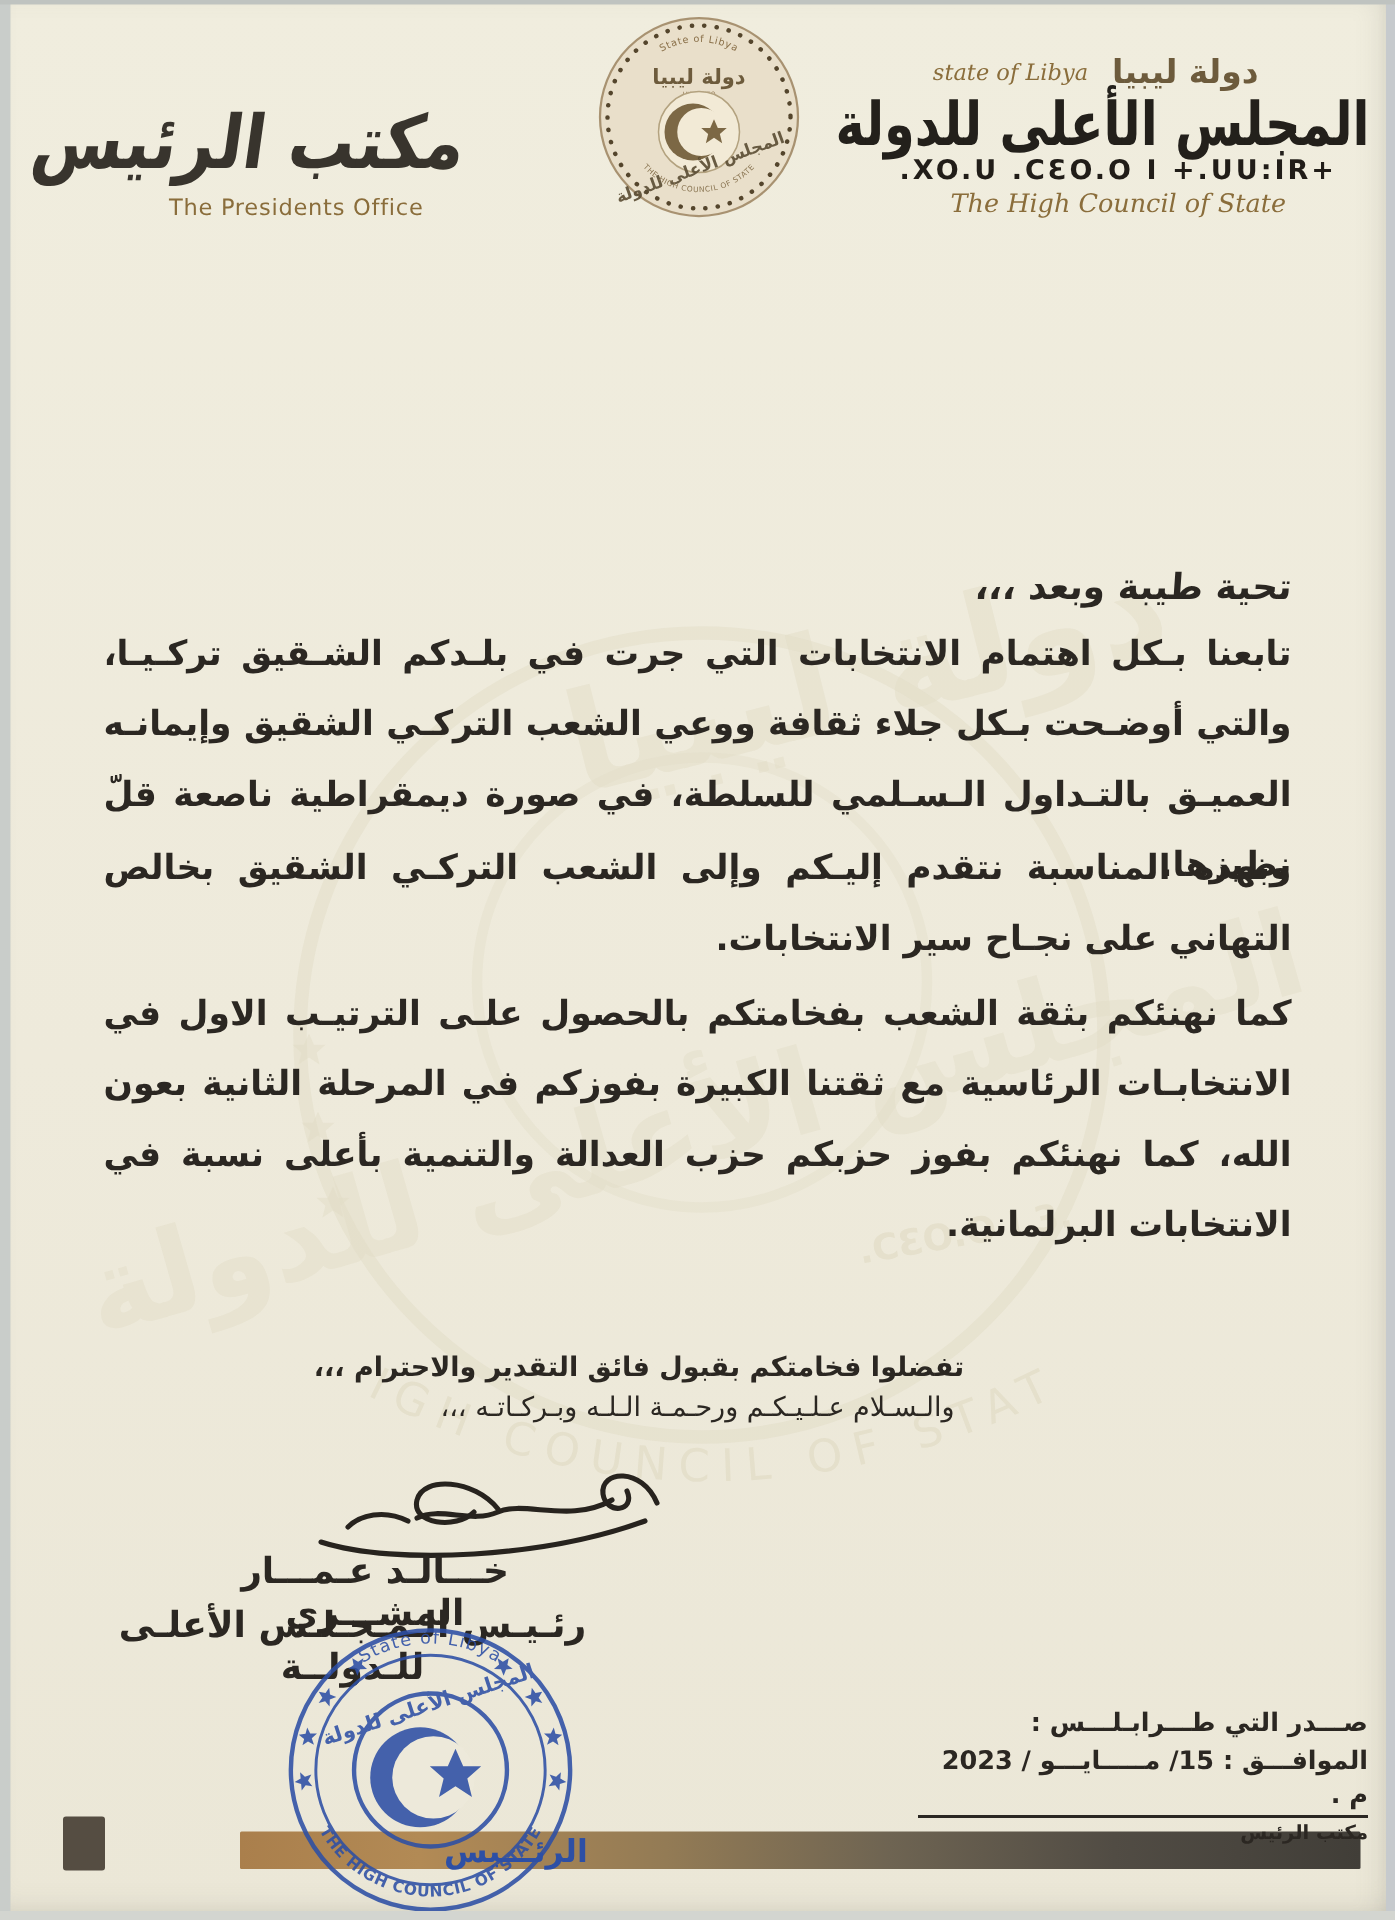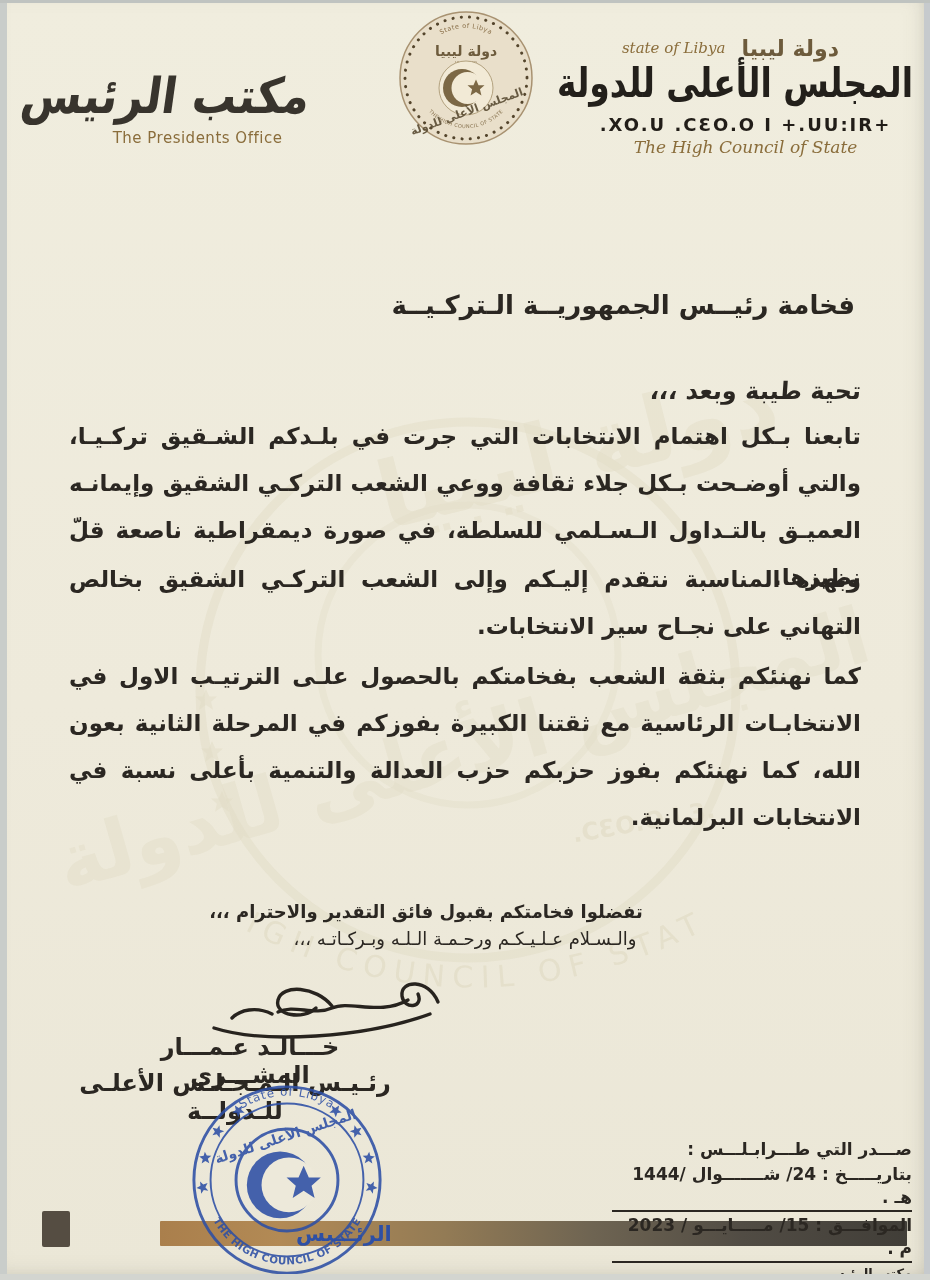--- a/index.html
+++ b/index.html
@@ -15,21 +15,21 @@
   .wm{position:absolute;left:0;top:0;z-index:1;pointer-events:none;}
   .hdr-left{position:absolute;left:85px;top:70px;width:225px;text-align:center;z-index:2;}
   .hdr-left .cal{font-size:44px;font-weight:bold;color:#38342d;transform:skewX(-8deg) scaleY(1.12);white-space:nowrap;}
   .hdr-left .en{margin-top:8px;font-size:15px;color:#8a6d3b;letter-spacing:.5px;}
   .emblem{position:absolute;left:396px;top:8px;z-index:2;}
   .hdr-right{position:absolute;left:578px;top:36px;width:335px;text-align:center;z-index:2;}
   .hdr-right .row1{display:flex;justify-content:center;align-items:flex-end;gap:16px;padding-right:30px;}
   .hdr-right .st-en{font-family:"DejaVu Serif",serif;font-style:italic;font-size:15px;color:#8a6d3b;padding-bottom:4px;}
   .hdr-right .st-ar{font-size:22px;font-weight:bold;color:#6d5b3c;direction:rtl;}
   .hdr-right .big{margin-top:2px;font-size:33px;font-weight:bold;color:#23201b;direction:rtl;white-space:nowrap;transform:scaleY(1.22);letter-spacing:-1px;}
-  .hdr-right .tif{margin-top:12px;font-size:18px;font-weight:bold;color:#211d18;letter-spacing:2px;white-space:nowrap;}
+  .hdr-right .tif{margin-top:1px;font-size:18px;font-weight:bold;color:#211d18;letter-spacing:2px;white-space:nowrap;}
   .hdr-right .en2{margin-top:2px;font-family:"DejaVu Serif",serif;font-style:italic;font-size:17px;color:#8a6d3b;}
   .ar{direction:rtl;unicode-bidi:embed;}
   .addr1{position:absolute;right:75px;top:290px;font-size:26px;font-weight:bold;z-index:2;}
   .addr2{position:absolute;right:148px;top:336px;font-size:25px;font-weight:bold;z-index:2;}
   .salut{position:absolute;right:69px;top:377px;font-size:24px;font-weight:bold;transform:skewX(-4deg);z-index:2;}
   .para{position:absolute;left:69px;width:792px;direction:rtl;text-align:justify;
         font-size:23px;font-weight:bold;line-height:47px;z-index:2;}
   .p1{top:413px;} .p2{top:556px;} .p3{top:653px;} .p4{top:796px;}
   .close1{position:absolute;left:0;top:901px;width:852px;text-align:center;font-size:18px;font-weight:bold;z-index:2;}
   .close2{position:absolute;left:0;top:928px;width:930px;text-align:center;font-size:18px;font-weight:normal;z-index:2;}
@@ -109,21 +109,20 @@
   <div class="hdr-right">
     <div class="row1">
       <span class="st-en">state of Libya</span>
       <span class="st-ar">دولة ليبيا</span>
     </div>
     <div class="big">المجلس الأعلى للدولة</div>
     <div class="tif">.XO.U .CƐO.O I +.UU:IR+</div>
     <div class="en2">The High Council of State</div>
   </div>
 
-  <div class="addr1 ar">فخامة رئيــس الجمهوريــة الـتركـيــة</div>
   <div class="salut ar">تحية طيبة وبعد ،،،</div>
   <div class="para p1">تابعنا بـكل اهتمام الانتخابات التي جرت في بلـدكم الشـقيق تركـيـا، والتي أوضـحت بـكل جلاء ثقافة ووعي الشعب التركـي الشقيق وإيمانـه العميـق بالتـداول الـسـلمي للسلطة، في صورة ديمقراطية ناصعة قلّ نظيرها.</div>
   <div class="para p2">وبهذه المناسبة نتقدم إليـكم وإلى الشعب التركـي الشقيق بخالص التهاني على نجـاح سير الانتخابات.</div>
   <div class="para p3">كما نهنئكم بثقة الشعب بفخامتكم بالحصول علـى الترتيـب الاول في الانتخابـات الرئاسية مع ثقتنا الكبيرة بفوزكم في المرحلة الثانية بعون الله، كما نهنئكم بفوز حزبكم حزب العدالة والتنمية بأعلى نسبة في الانتخابات البرلمانية.</div>
   <div class="close1 ar">تفضلوا فخامتكم بقبول فائق التقدير والاحترام ،،،</div>
   <div class="close2 ar">والـسـلام عـلـيـكـم ورحـمـة الـلـه وبـركـاتـه ،،،</div>
 
   <svg class="sig-svg" width="310" height="78" viewBox="0 0 310 78">
     <g fill="none" stroke="#17130f" stroke-width="3.4" stroke-linecap="round" opacity=".92">
       <path d="M286,30 C276,6 248,8 250,24 C252,38 272,36 266,22"></path>
@@ -167,17 +166,16 @@
     <circle cx="102" cy="105" r="28" fill="#eeeadb"></circle>
     <use href="#star5" transform="translate(117,103) scale(3.5)" fill="#2d4fa5"></use>
     <text font-size="10.5" font-weight="bold" fill="#2d4fa5" letter-spacing=".5">
       <textPath href="#stamp-bot" startOffset="50%" text-anchor="middle">THE HIGH COUNCIL OF STATE</textPath>
     </text>
   </svg>
   <div class="stamp-label">الرئـــيس</div>
 
   <div class="issue">
     <div>صـــدر التي طـــرابـلـــس :</div>
-    <div class="u">بتاريـــــخ : 24/ شـــــــوال /1444 هـ .</div>
     <div class="u">الموافـــق : 15/ مـــــايـــو / 2023 م .</div>
     <div class="office">مكتب الرئيس</div>
   </div>
 </div>
 
 </body></html>

